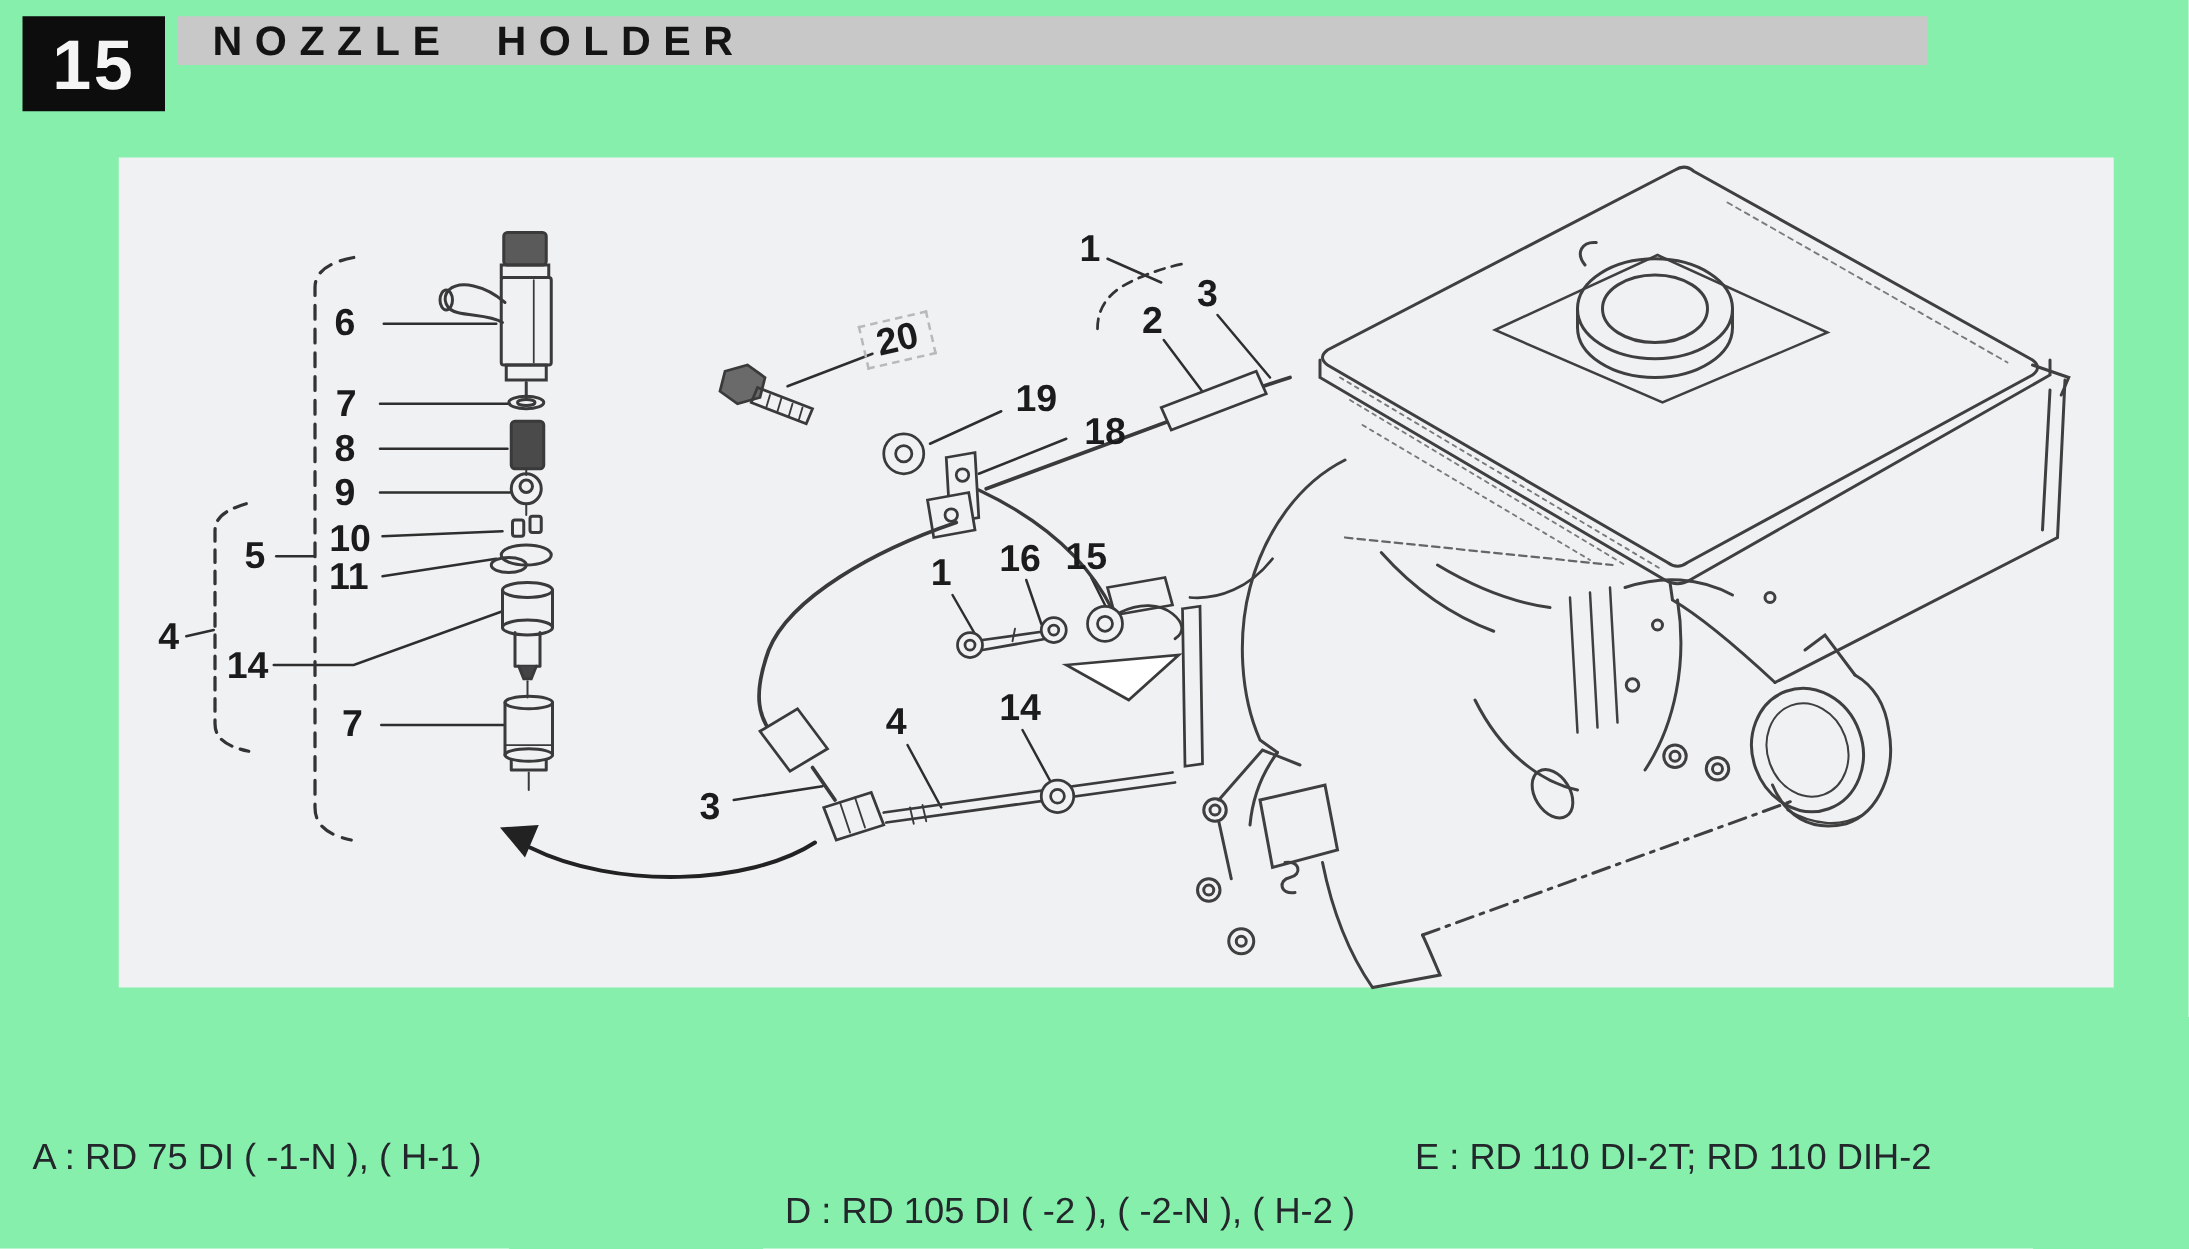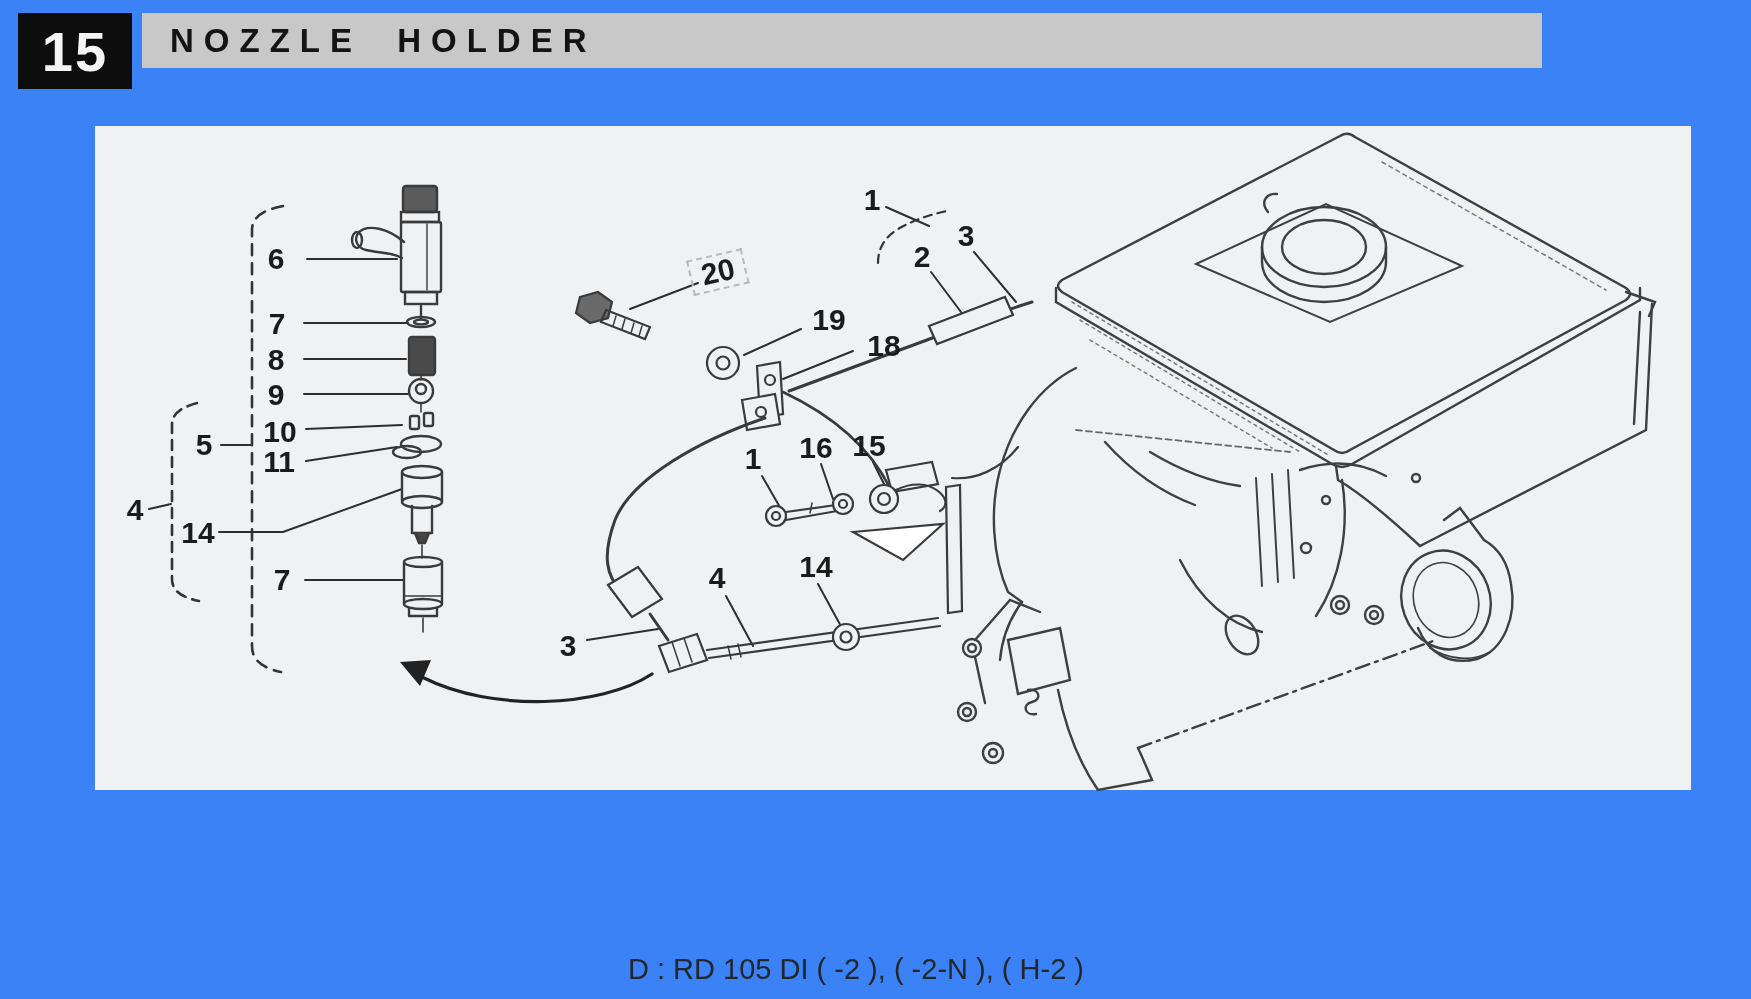--- a/index.html
+++ b/index.html
@@ -1,22 +1,22 @@
 <!DOCTYPE html>
 <html><head>
 <meta charset="utf-8">
 <style>
   html,body{margin:0;padding:0;background:#ffffff;width:1751px;height:999px;overflow:hidden;
             font-family:"Liberation Sans", sans-serif;}
-  .page{position:relative;width:1751px;height:999px;background:#3b82f6;}
+  .page{position:relative;width:1751px;height:999px;background:#86efac;}
   
   .sec-box{position:absolute;left:18px;top:13px;width:114px;height:76px;background:#0d0d0d;
            color:#f5f5f5;display:flex;align-items:center;justify-content:center;
            font-size:56px;font-weight:bold;letter-spacing:2px;}
-  .title-bar{position:absolute;left:142px;top:13px;width:1400px;height:55px;background:#c8c8c8;
+  .title-bar{position:absolute;left:142px;top:13px;width:1400px;height:39px;background:#c8c8c8;
              display:flex;align-items:center;}
   .title-text{margin-left:28px;font-size:33px;font-weight:bold;color:#141414;
               letter-spacing:10px;word-spacing:16px;white-space:nowrap;}
   
   .panel{position:absolute;left:95px;top:126px;width:1596px;height:664px;background:#eff1f3;}
   svg.art{position:absolute;left:0;top:0;width:1751px;height:999px;pointer-events:none;}
   
   .co{position:absolute;transform:translate(-50%,-50%);font-size:30px;font-weight:bold;
       color:#1b1b1b;white-space:nowrap;line-height:1;}
   .co20{transform:translate(-50%,-50%) rotate(-13deg);border:2px dashed #b9b9b9;
@@ -244,15 +244,17 @@
   <div class="co" style="left:282px;top:580px">7</div>
   <div class="co" style="left:198px;top:533px">14</div>
   <div class="co" style="left:816px;top:567px">14</div>
   <div class="co" style="left:869px;top:446px">15</div>
   <div class="co" style="left:816px;top:448px">16</div>
   <div class="co" style="left:753px;top:459px">1</div>
   <div class="co" style="left:884px;top:346px">18</div>
   <div class="co" style="left:829px;top:320px">19</div>
   <div class="co20 co" style="left:718px;top:272px">20</div>
 
+  <div class="foot" style="left:26px;top:912px">A : RD 75 DI ( -1-N ), ( H-1 )</div>
+  <div class="foot" style="left:1132px;top:912px">E : RD 110 DI-2T; RD 110 DIH-2</div>
   <div class="foot" style="left:628px;top:955px">D : RD 105 DI ( -2 ), ( -2-N ), ( H-2 )</div>
 
 </div>
 
 </body></html>

